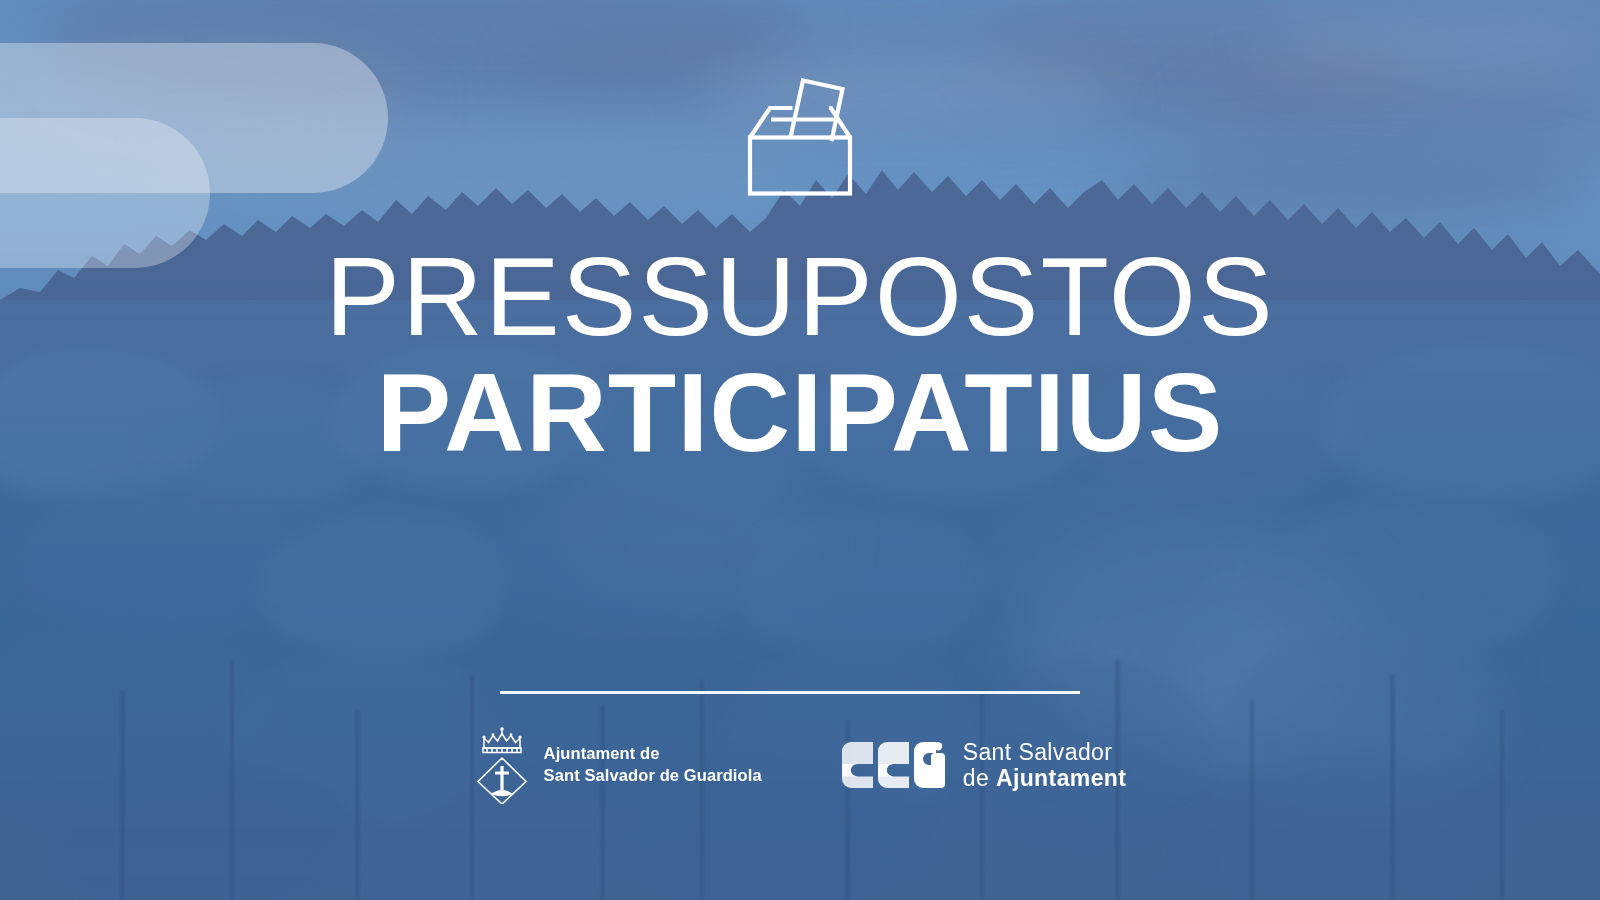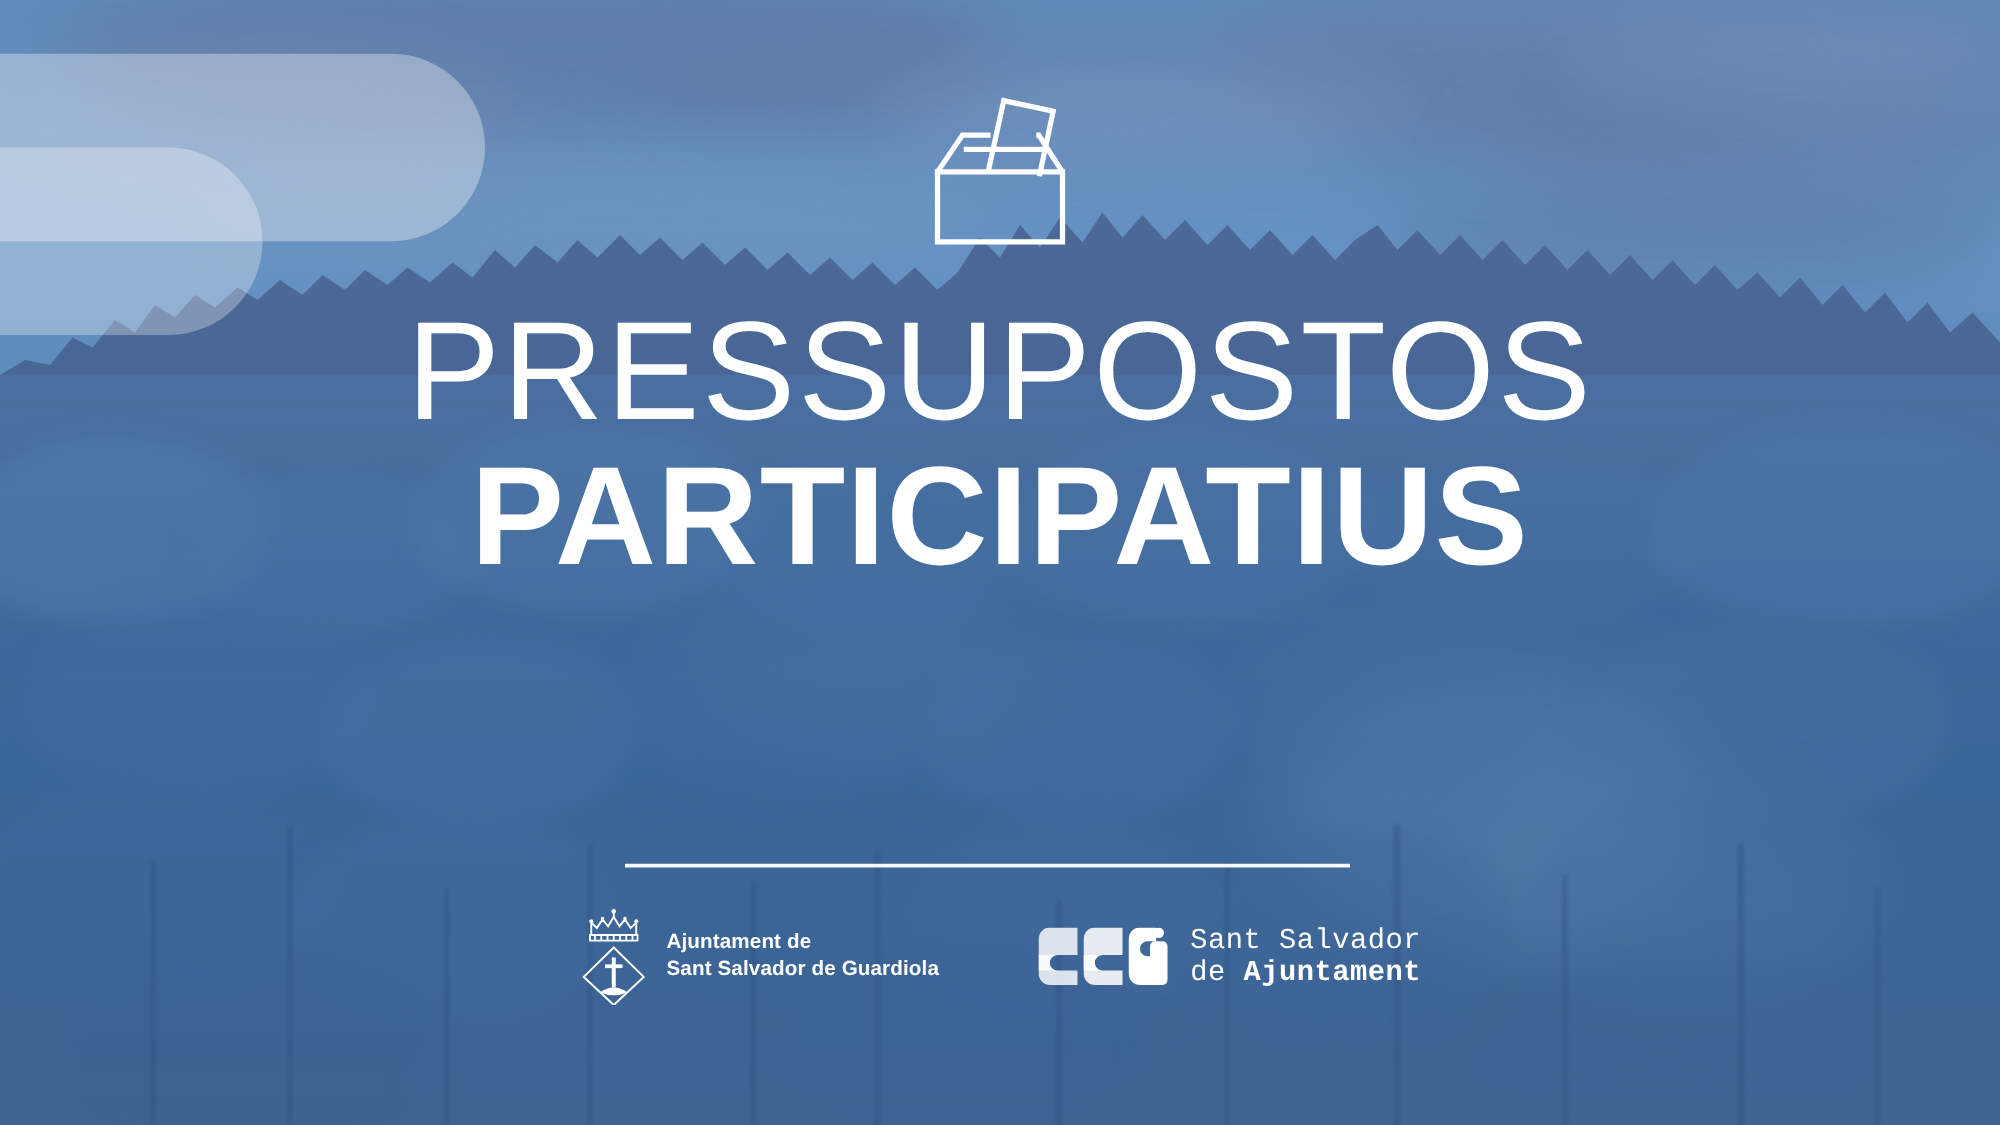--- a/index.html
+++ b/index.html
@@ -109,21 +109,21 @@
     position:absolute; left:0; top:726px; width:1600px;
     display:flex; justify-content:center; align-items:center; gap:78px;
   }
 
   .ajuntament{ display:flex; align-items:center; gap:14px; }
   .aj-mark{ width:56px; height:78px; position:relative; }
   .aj-text{ color:#fff; font-size:16.5px; font-weight:700; line-height:1.32; letter-spacing:.1px; white-space:nowrap; }
 
   .ssg{ display:flex; align-items:center; gap:13px; }
   .ssg-mark{ position:relative; width:110px; height:46px; }
-  .ssg-text{ color:#fff; line-height:1.14; white-space:nowrap;font-family:Liberation Mono, monospace; }
+  .ssg-text{ color:#fff; line-height:1.14; white-space:nowrap; }
   .ssg-l1{ font-size:23px; font-weight:300; letter-spacing:.4px; }
   .ssg-l2{ font-size:23px; font-weight:300; letter-spacing:.4px; }
   .ssg-l2 b{ font-weight:700; }
 </style>
 </head>
 <body>
 
 <div id="poster">
 
   <div class="bg-layer">

